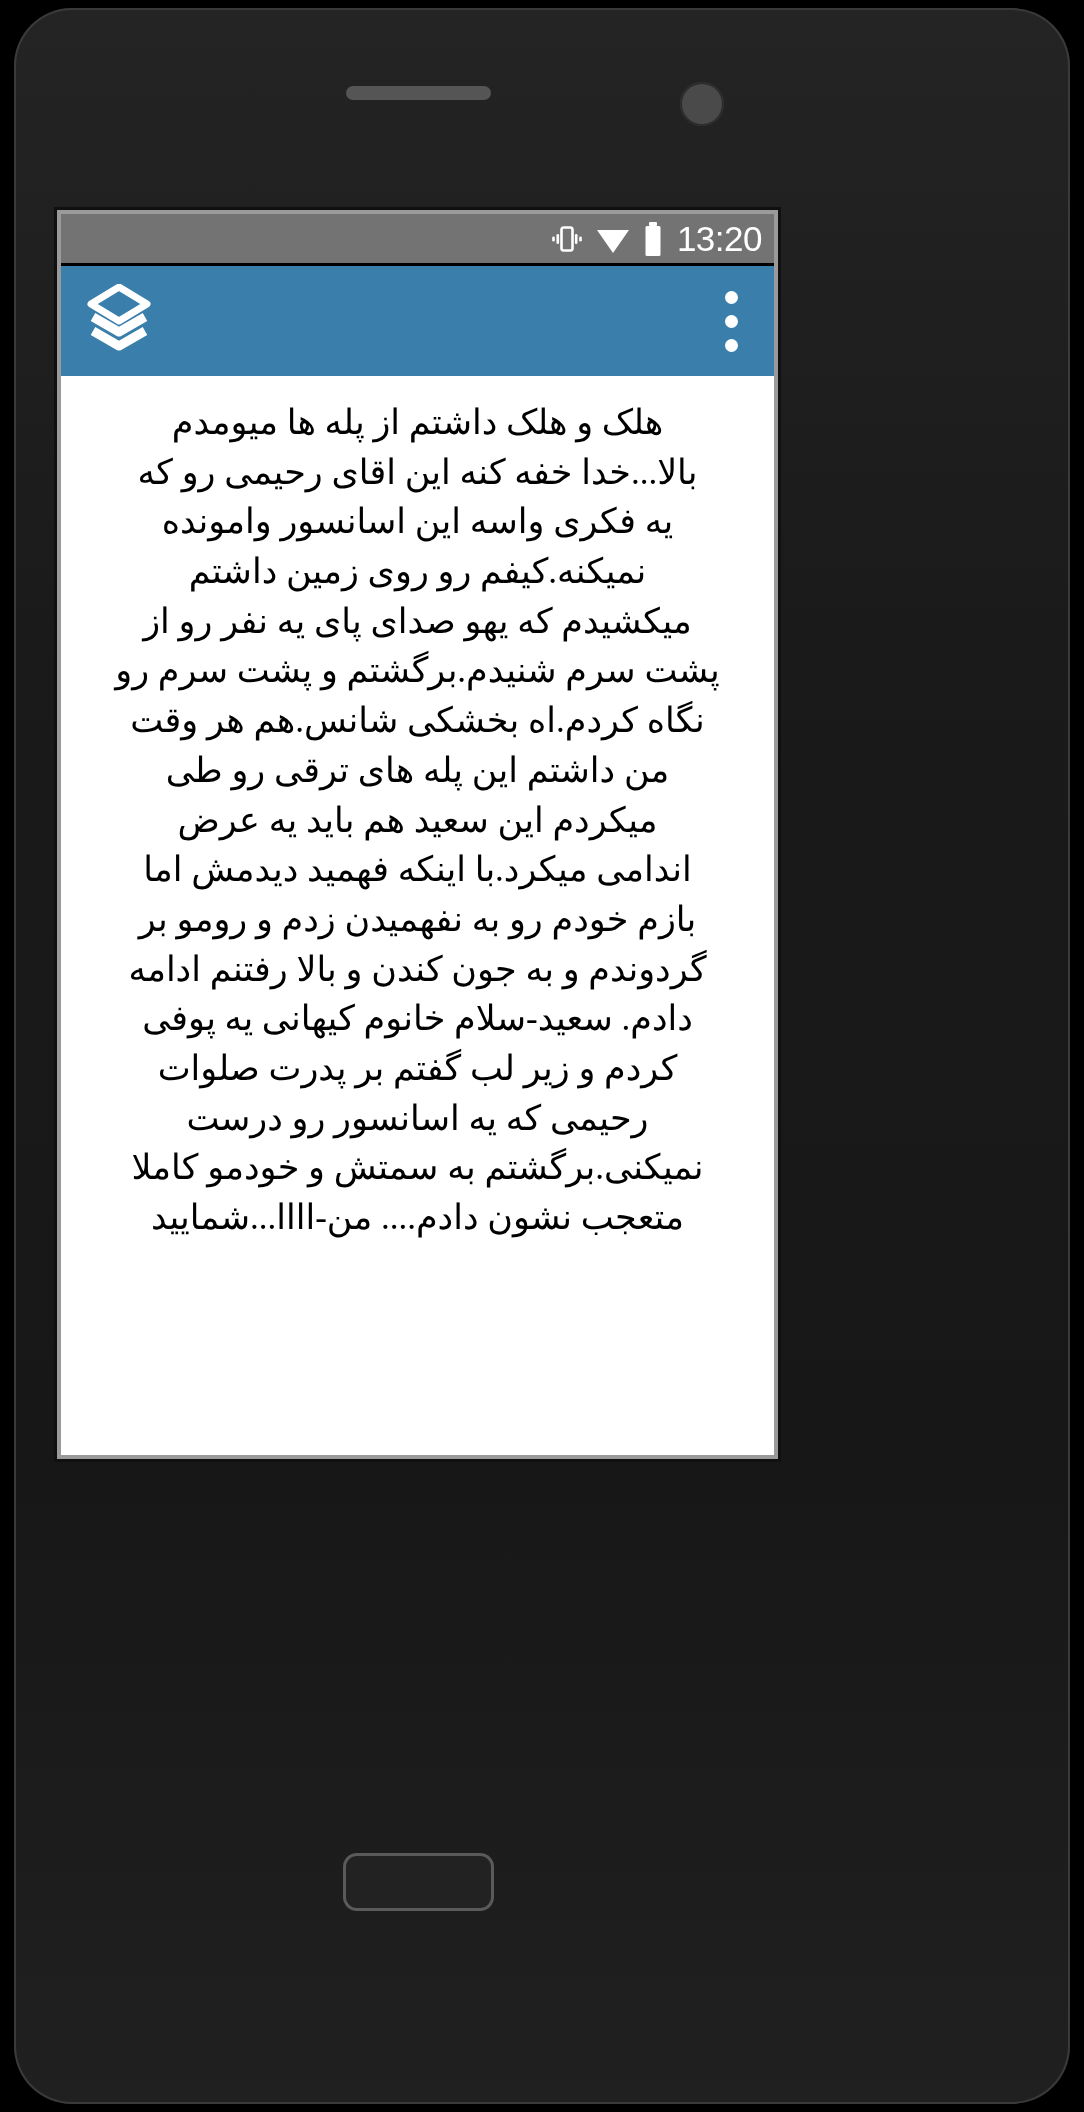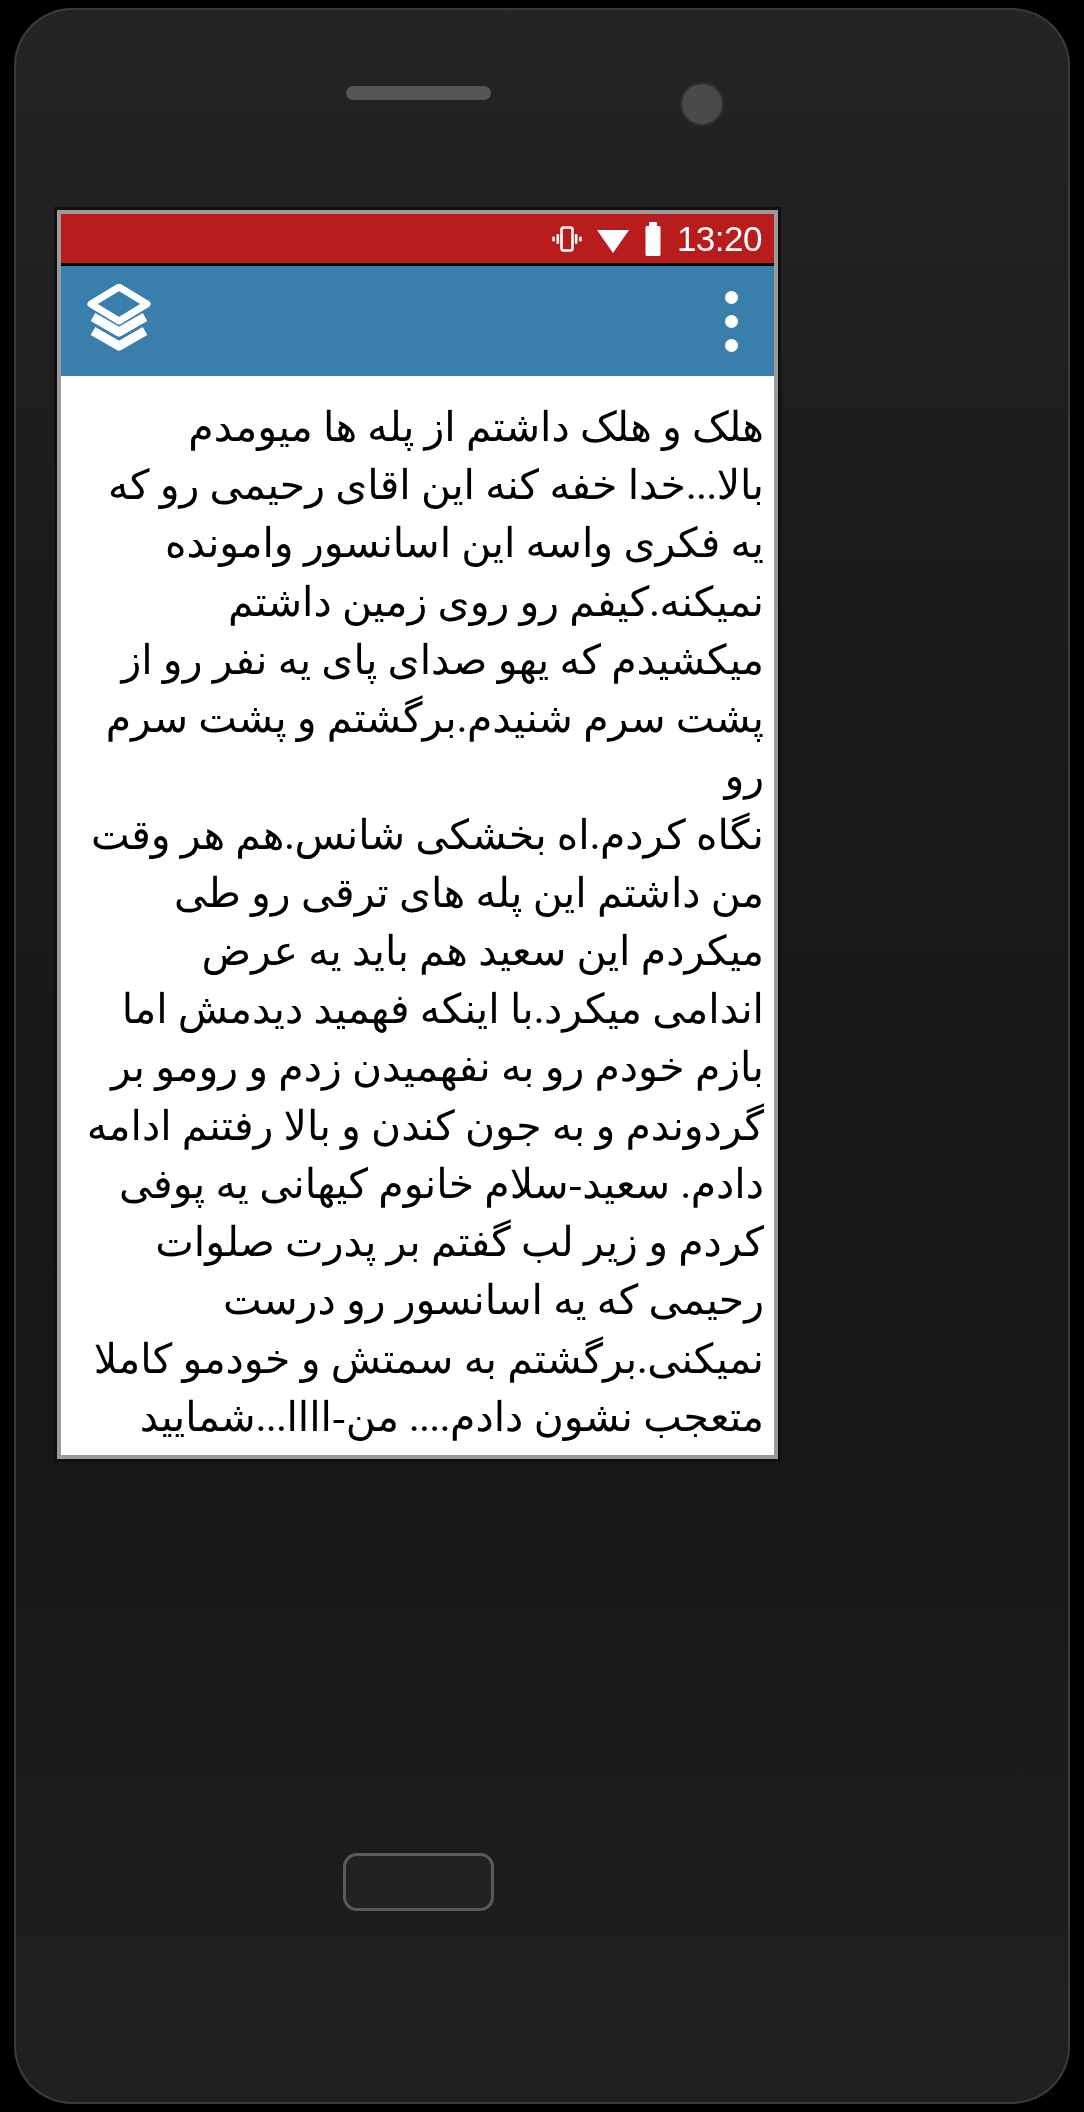--- a/index.html
+++ b/index.html
@@ -62,21 +62,21 @@
     height: 1241px;
     background: #ffffff;
     box-shadow: 0 0 0 4px #9a9a9a, 0 0 0 7px #101010;
     overflow: hidden;
   }
 
   
   #status-bar {
     position: relative;
     height: 52px;
-    background: #b91c1c;
+    background: #737373;
     display: flex;
     align-items: center;
     justify-content: flex-end;
     padding-right: 12px;
     box-sizing: border-box;
     border-bottom: 3px solid #000000;
   }
   .status-icon { display: flex; align-items: center; margin-left: 11px; }
   #status-time {
     color: #ffffff;
@@ -119,23 +119,23 @@
   
   #content-area {
     height: calc(100% - 165px);
     background: #ffffff;
     padding: 22px 10px 0 10px;
     box-sizing: border-box;
     overflow: hidden;
   }
   #story-text {
     direction: rtl;
-    text-align: right;
+    text-align: center;
     font-family: "Liberation Serif", "DejaVu Serif", serif;
-    font-size: 41px;
+    font-size: 35px;
     line-height: 1.42;
     color: #000000;
     white-space: pre-wrap;
     word-break: keep-all;
   }
 
   
   #home-button {
     position: absolute;
     left: 329px;

